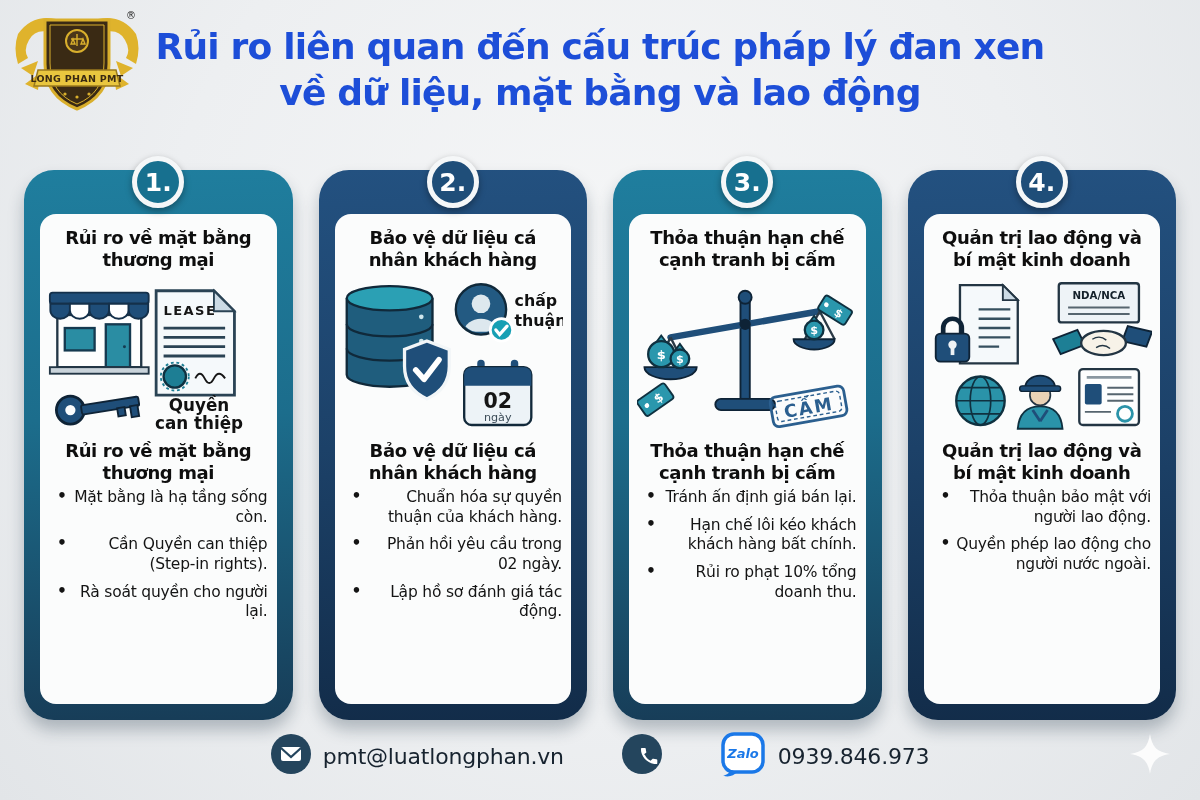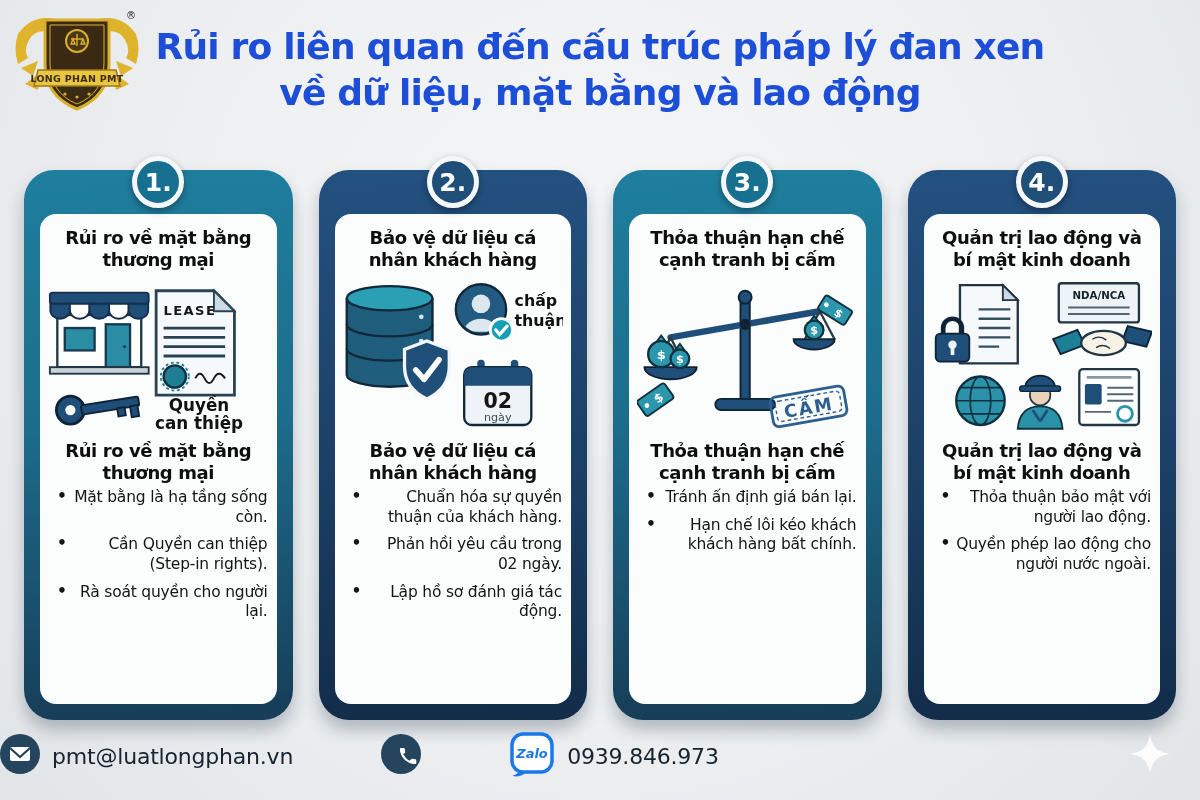--- a/index.html
+++ b/index.html
@@ -49,21 +49,21 @@
   .bullets { list-style:none; width:100%; padding:4px 0 0 6px;text-align:right; }
   .bullets li {
     position:relative; padding-left:16px; margin-bottom:8px;
     font-size:15.5px; line-height:1.27; color:#141414; letter-spacing:-0.2px;
   }
   .bullets li::before { content:"•"; position:absolute; left:2px; top:-1px; font-weight:700; }
 
   
   .footer {
     position:absolute; left:0; right:0; bottom:16px; height:56px;
-    display:flex; align-items:center; gap:88px;
+    display:flex; align-items:center; justify-content:center; gap:58px;
   }
   .contact { display:flex; align-items:center; gap:12px; }
   .contact .label { font-size:22px; color:#17232f; letter-spacing:-0.2px; font-weight:500; }
   .sparkle { position:absolute; right:28px; bottom:20px; }
 </style>
 </head>
 <body>
 
 <div class="logo">
   <svg width="126" height="112" viewBox="0 0 126 112">
@@ -242,20 +242,21 @@
             <rect x="144" y="118" width="80" height="32" rx="6" fill="none" stroke="#2b5f8f" stroke-width="3"></rect>
             <rect x="149" y="123" width="70" height="22" rx="4" fill="none" stroke="#2b5f8f" stroke-width="1.5" stroke-dasharray="4,3"></rect>
             <text x="184" y="142" text-anchor="middle" font-size="19" font-weight="bold" fill="#2b5f8f" letter-spacing="2">CẤM</text>
           </g>
         </svg>
       </div>
       <div class="subheading">Thỏa thuận hạn chế cạnh tranh bị cấm</div>
       <ul class="bullets">
         <li>Tránh ấn định giá bán lại.</li>
         <li>Hạn chế lôi kéo khách khách hàng bất chính.</li>
+        <li>Rủi ro phạt 10% tổng doanh thu.</li>
       </ul>
     </div>
   </div>
 
   <div class="card navy">
     <div class="frame"></div>
     <div class="badge">4.</div>
     <div class="panel">
       <div class="heading">Quản trị lao động và bí mật kinh doanh</div>
       <div class="illustration">

